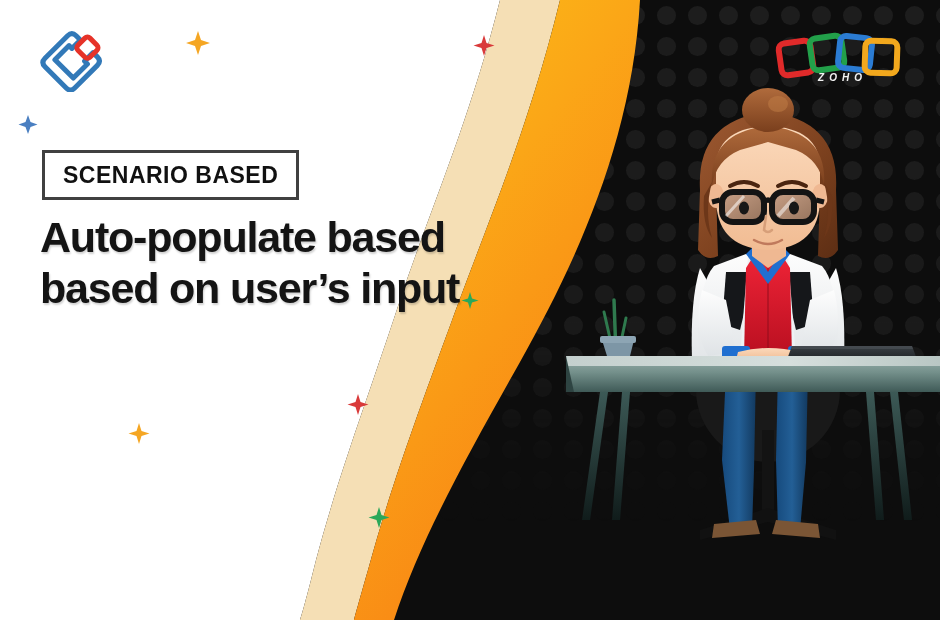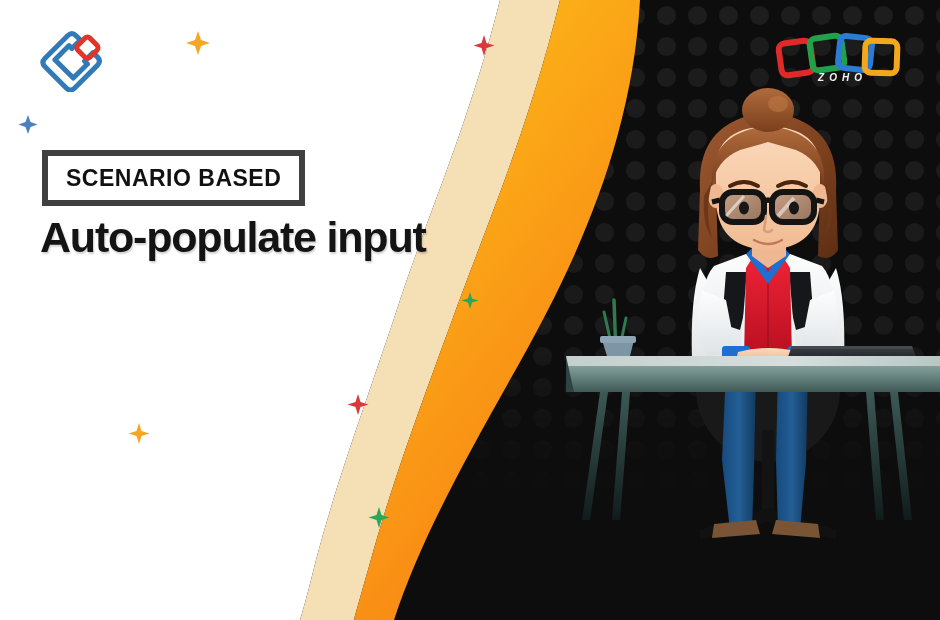--- a/index.html
+++ b/index.html
@@ -27,21 +27,21 @@
     position: absolute;
     left: 38px; top: 26px;
     width: 72px; height: 66px;
     z-index: 12;
   }
   
   .scenario-badge {
     position: absolute;
     left: 42px; top: 150px;
     box-sizing: border-box;
-    border: 6px solid #404040;
+    border: 3px solid #404040;
     padding: 11px 18px 10px 18px;
     background: transparent;
     z-index: 12;
   }
   .scenario-badge span {
     display: block;
     font-family: "Liberation Sans", sans-serif;
     font-size: 23px;
     font-weight: 700;
     letter-spacing: 0.5px;
@@ -332,21 +332,22 @@
       <path d="M16 12 L48 12 Q54 12 54 18 L54 24 L42 24 L42 20 L22 20 L22 46 L42 46 L42 42 L54 42 L54 48 Q54 54 48 54 L16 54 Q10 54 10 48 L10 18 Q10 12 16 12 Z" fill="none" stroke="#3279b8" stroke-width="5" stroke-linejoin="round"></path>
       <rect x="45" y="26" width="17" height="17" rx="3.5" fill="none" stroke="#e63329" stroke-width="5"></rect>
     </g>
   </svg>
 
   <div class="scenario-badge">
     <span>SCENARIO BASED</span>
   </div>
 
   <div class="headline">
-    <span class="line">Auto-populate input</span>
+    <span class="line">Auto-populate based</span>
+    <span class="line">based on user’s input</span>
   </div>
 
   <svg class="zoho-logo" viewBox="0 0 130 62">
     <g fill="none" stroke-width="6" stroke-linejoin="round">
       <rect x="5" y="16" width="32" height="32" rx="6" stroke="#e02a2a" transform="rotate(-8 21 32)"></rect>
       <rect x="36" y="11" width="32" height="32" rx="6" stroke="#22a04a" transform="rotate(-8 52 27)"></rect>
       <rect x="64" y="11" width="32" height="32" rx="6" stroke="#2b7cd3" transform="rotate(6 80 27)"></rect>
       <rect x="90" y="15" width="32" height="32" rx="6" stroke="#f2a81d" transform="rotate(2 106 31)"></rect>
     </g>
   </svg>

